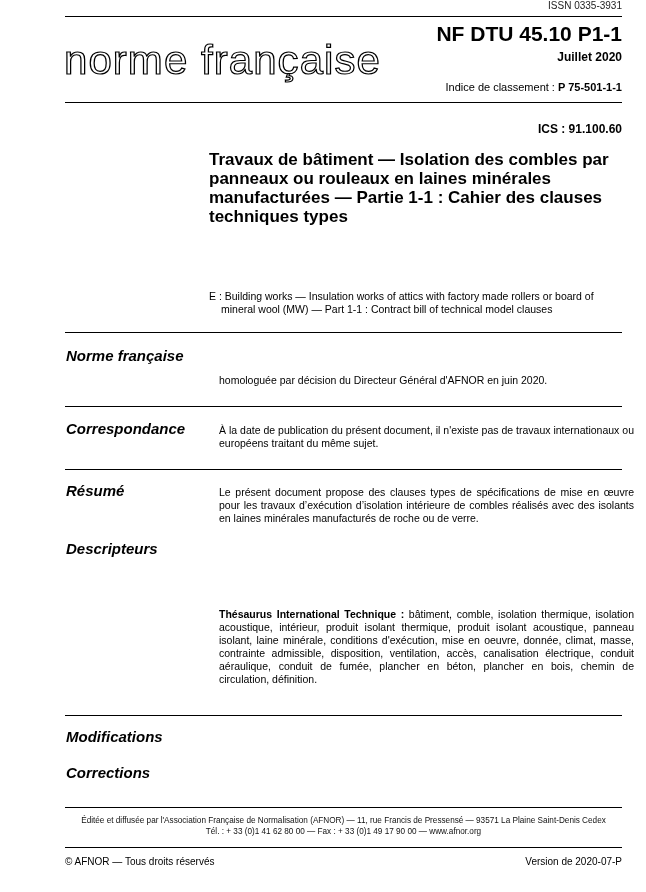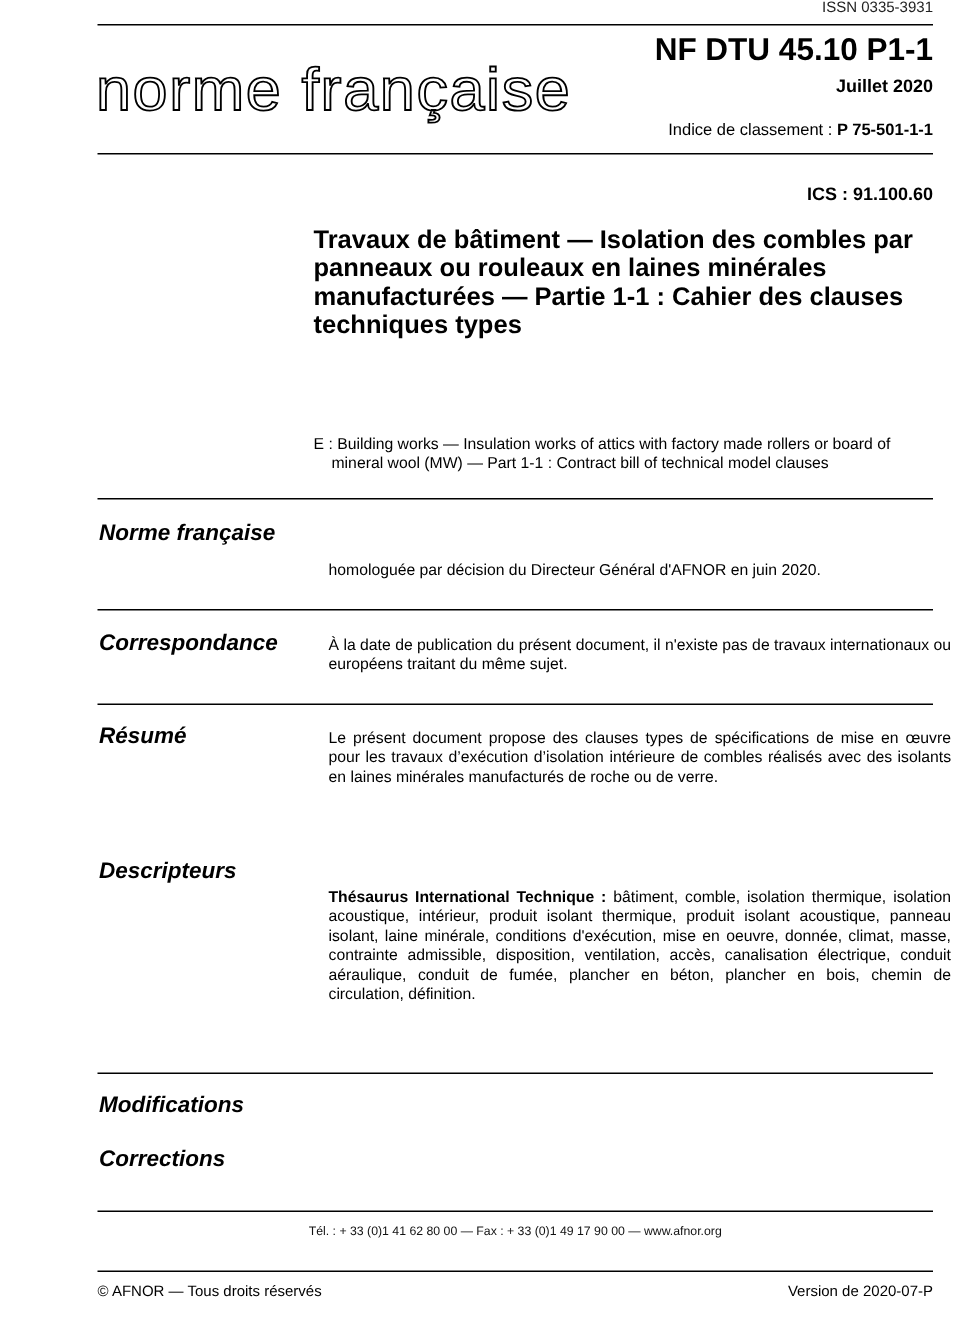--- a/index.html
+++ b/index.html
@@ -66,29 +66,30 @@
 <div class="abs sec-body" style="top:374px">homologuée par décision du Directeur Général d'AFNOR en juin 2020.</div>
 
 <div class="rule" style="top:406px"></div>
 <div class="abs sec-h" style="top:420px">Correspondance</div>
 <div class="abs sec-body" style="top:424px">À la date de publication du présent document, il n'existe pas de travaux internationaux ou européens traitant du même sujet.</div>
 
 <div class="rule" style="top:469px"></div>
 <div class="abs sec-h" style="top:482px">Résumé</div>
 <div class="abs sec-body" style="top:486px">Le présent document propose des clauses types de spécifications de mise en œuvre pour les travaux d’exécution d’isolation intérieure de combles réalisés avec des isolants en laines minérales manufacturés de roche ou de verre.</div>
 
-<div class="abs sec-h" style="top:572px">Descripteurs</div>
-<div class="abs sec-body" style="top:592px">
+<div class="abs sec-h" style="top:540px">Descripteurs</div>
+<div class="abs sec-body" style="top:608px">
   <b>Thésaurus International Technique :</b><span> bâtiment, comble, isolation thermique, isolation acoustique, intérieur, produit isolant thermique, produit isolant acoustique, panneau isolant, laine minérale, conditions d'exécution, mise en oeuvre, donnée, climat, masse, contrainte admissible, disposition, ventilation, accès, canalisation électrique, conduit aéraulique, conduit de fumée, plancher en béton, plancher en bois, chemin de circulation, définition.</span>
 </div>
 
 <div class="rule" style="top:715px"></div>
 <div class="abs sec-h" style="top:728px">Modifications</div>
 <div class="abs sec-h" style="top:764px">Corrections</div>
 
 <div class="rule" style="top:807px"></div>
 <div class="abs pub">
+  <div>Éditée et diffusée par l'Association Française de Normalisation (AFNOR) — 11, rue Francis de Pressensé — 93571 La Plaine Saint-Denis Cedex</div>
   <div>Tél. : + 33 (0)1 41 62 80 00 — Fax : + 33 (0)1 49 17 90 00 — www.afnor.org</div>
 </div>
 <div class="rule" style="top:847px"></div>
 
 <div class="abs copy">© AFNOR — Tous droits réservés</div>
 <div class="abs version">Version de 2020-07-P</div>
 
 </body></html>

